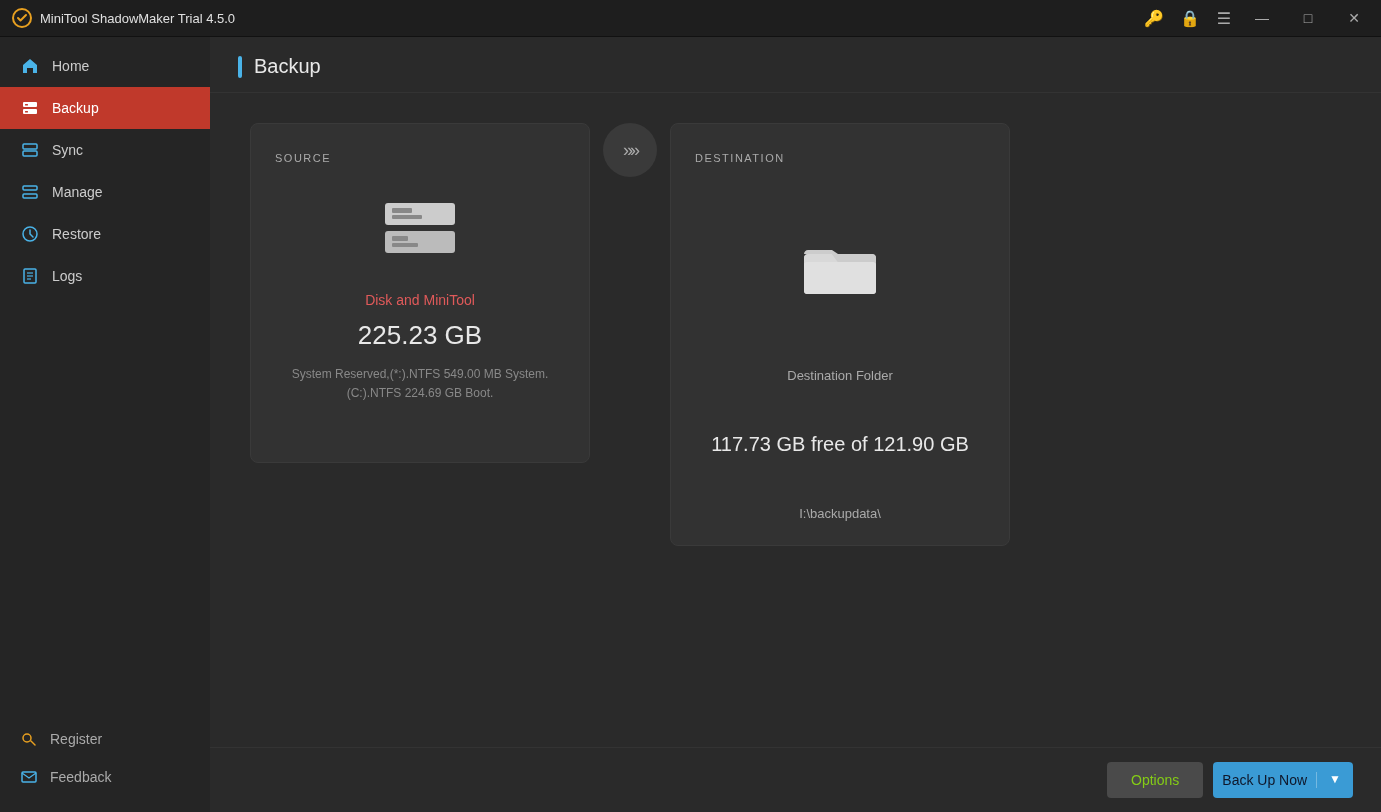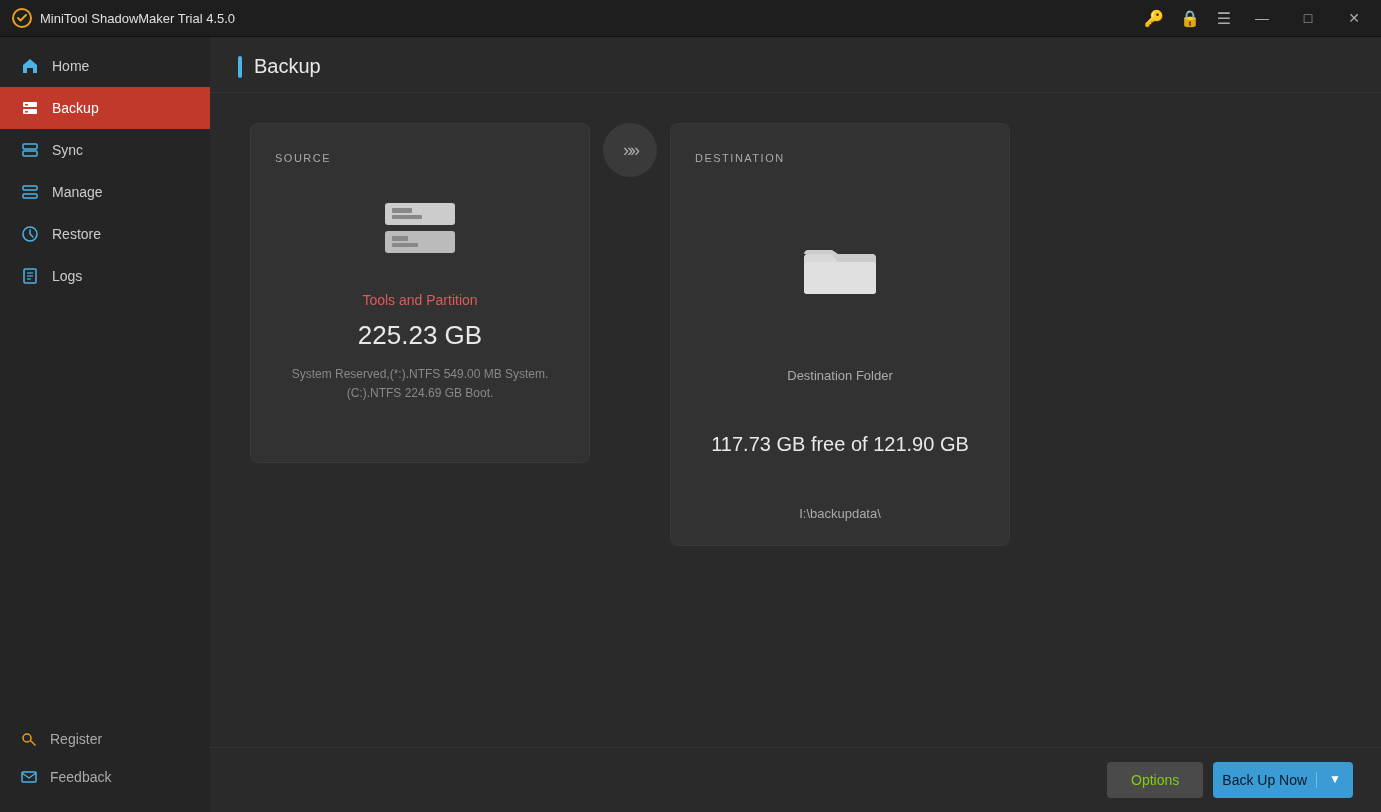--- a/index.html
+++ b/index.html
@@ -449,21 +449,21 @@
           <div class="card-icon-area">
             <svg class="disk-icon" viewBox="0 0 80 60" fill="none">
               <rect x="5" y="5" width="70" height="22" rx="3" fill="#ccc"></rect>
               <rect x="12" y="10" width="20" height="5" rx="1" fill="#888"></rect>
               <rect x="12" y="17" width="30" height="4" rx="1" fill="#888"></rect>
               <rect x="5" y="33" width="70" height="22" rx="3" fill="#bbb"></rect>
               <rect x="12" y="38" width="16" height="5" rx="1" fill="#888"></rect>
               <rect x="12" y="45" width="26" height="4" rx="1" fill="#888"></rect>
             </svg>
           </div>
-          <span class="card-type-label">Tools and Partition</span>
+          <span class="card-type-label">Disk and MiniTool</span>
           <span class="card-size">225.23 GB</span>
           <span class="card-description">System Reserved,(*:).NTFS 549.00 MB System.<br>(C:).NTFS 224.69 GB Boot.</span>
         </div>
 
         <div class="arrow-connector">
           <div class="arrow-circle">
             <span style="letter-spacing:-3px; font-size:18px; color:#aaa;">»»</span>
           </div>
         </div>
 

